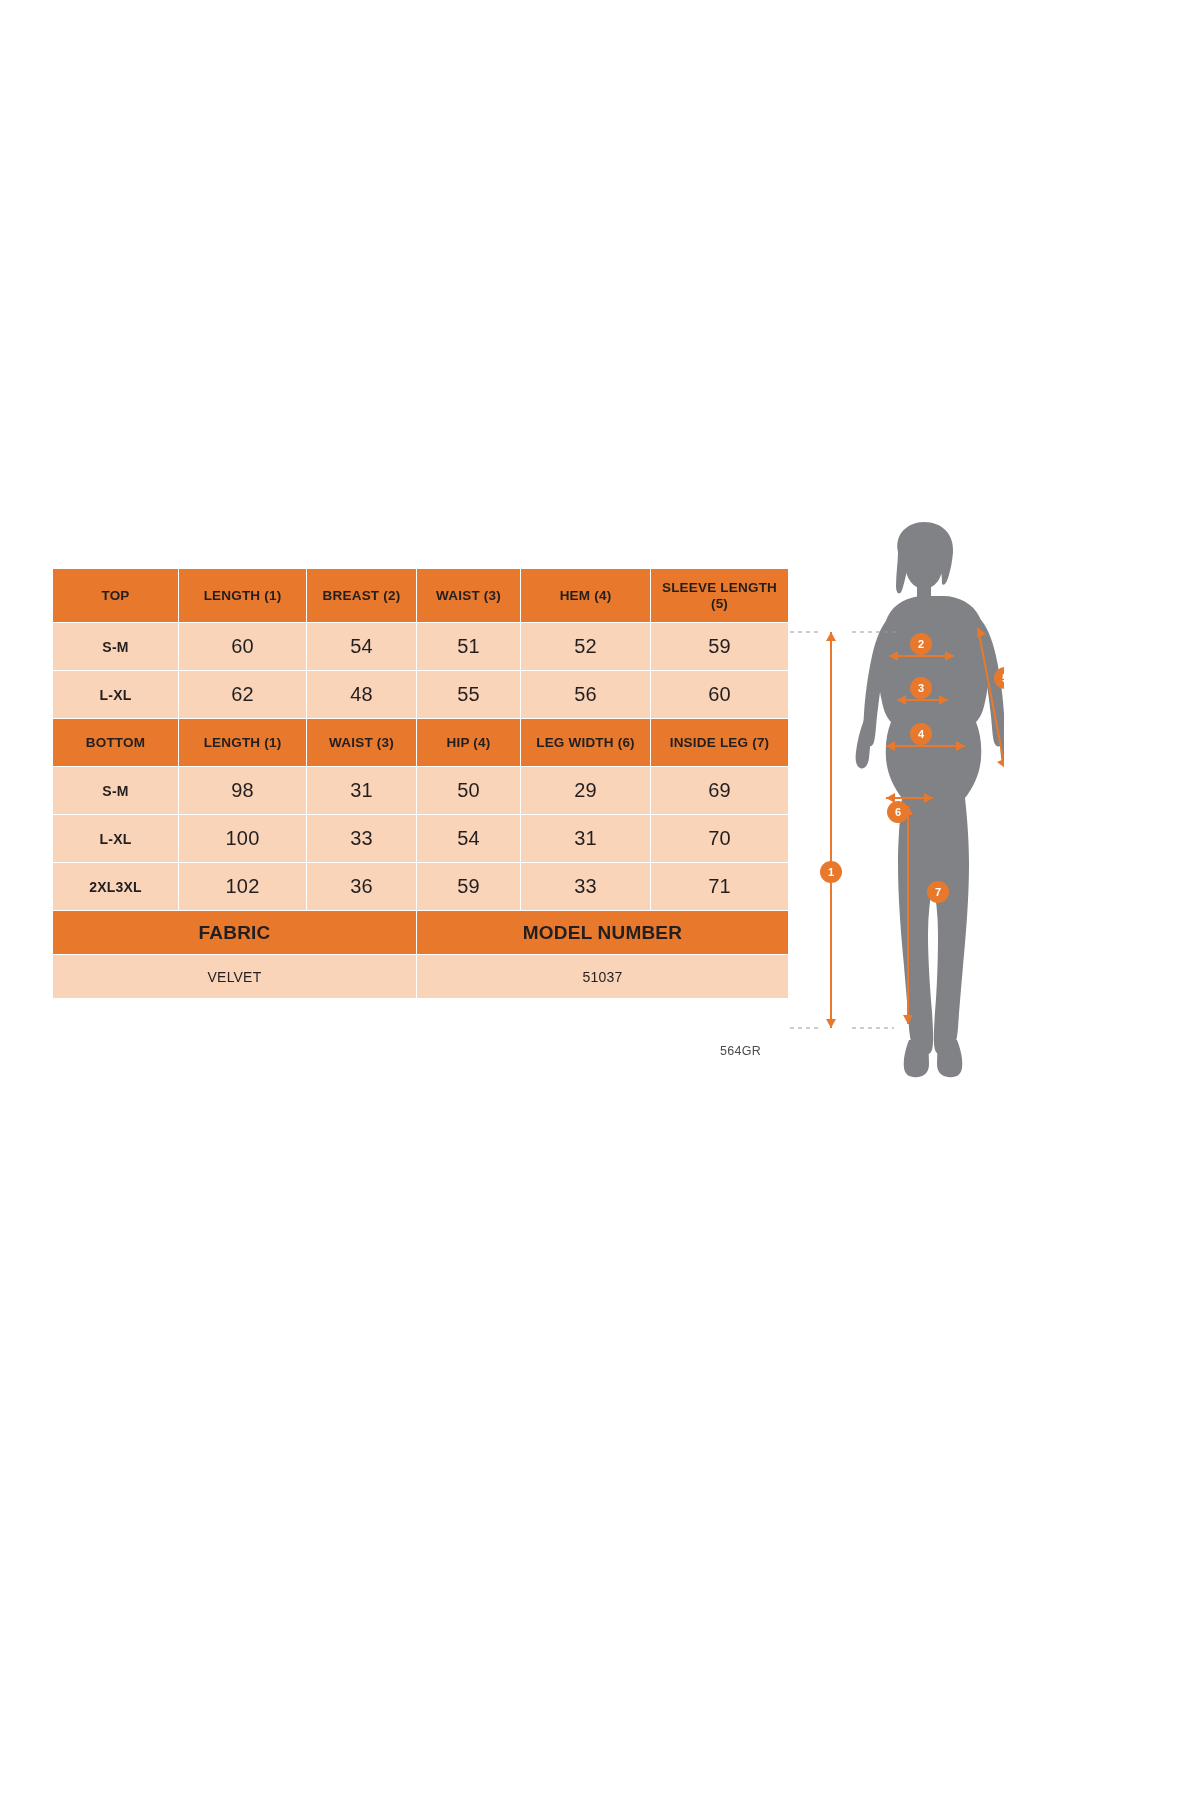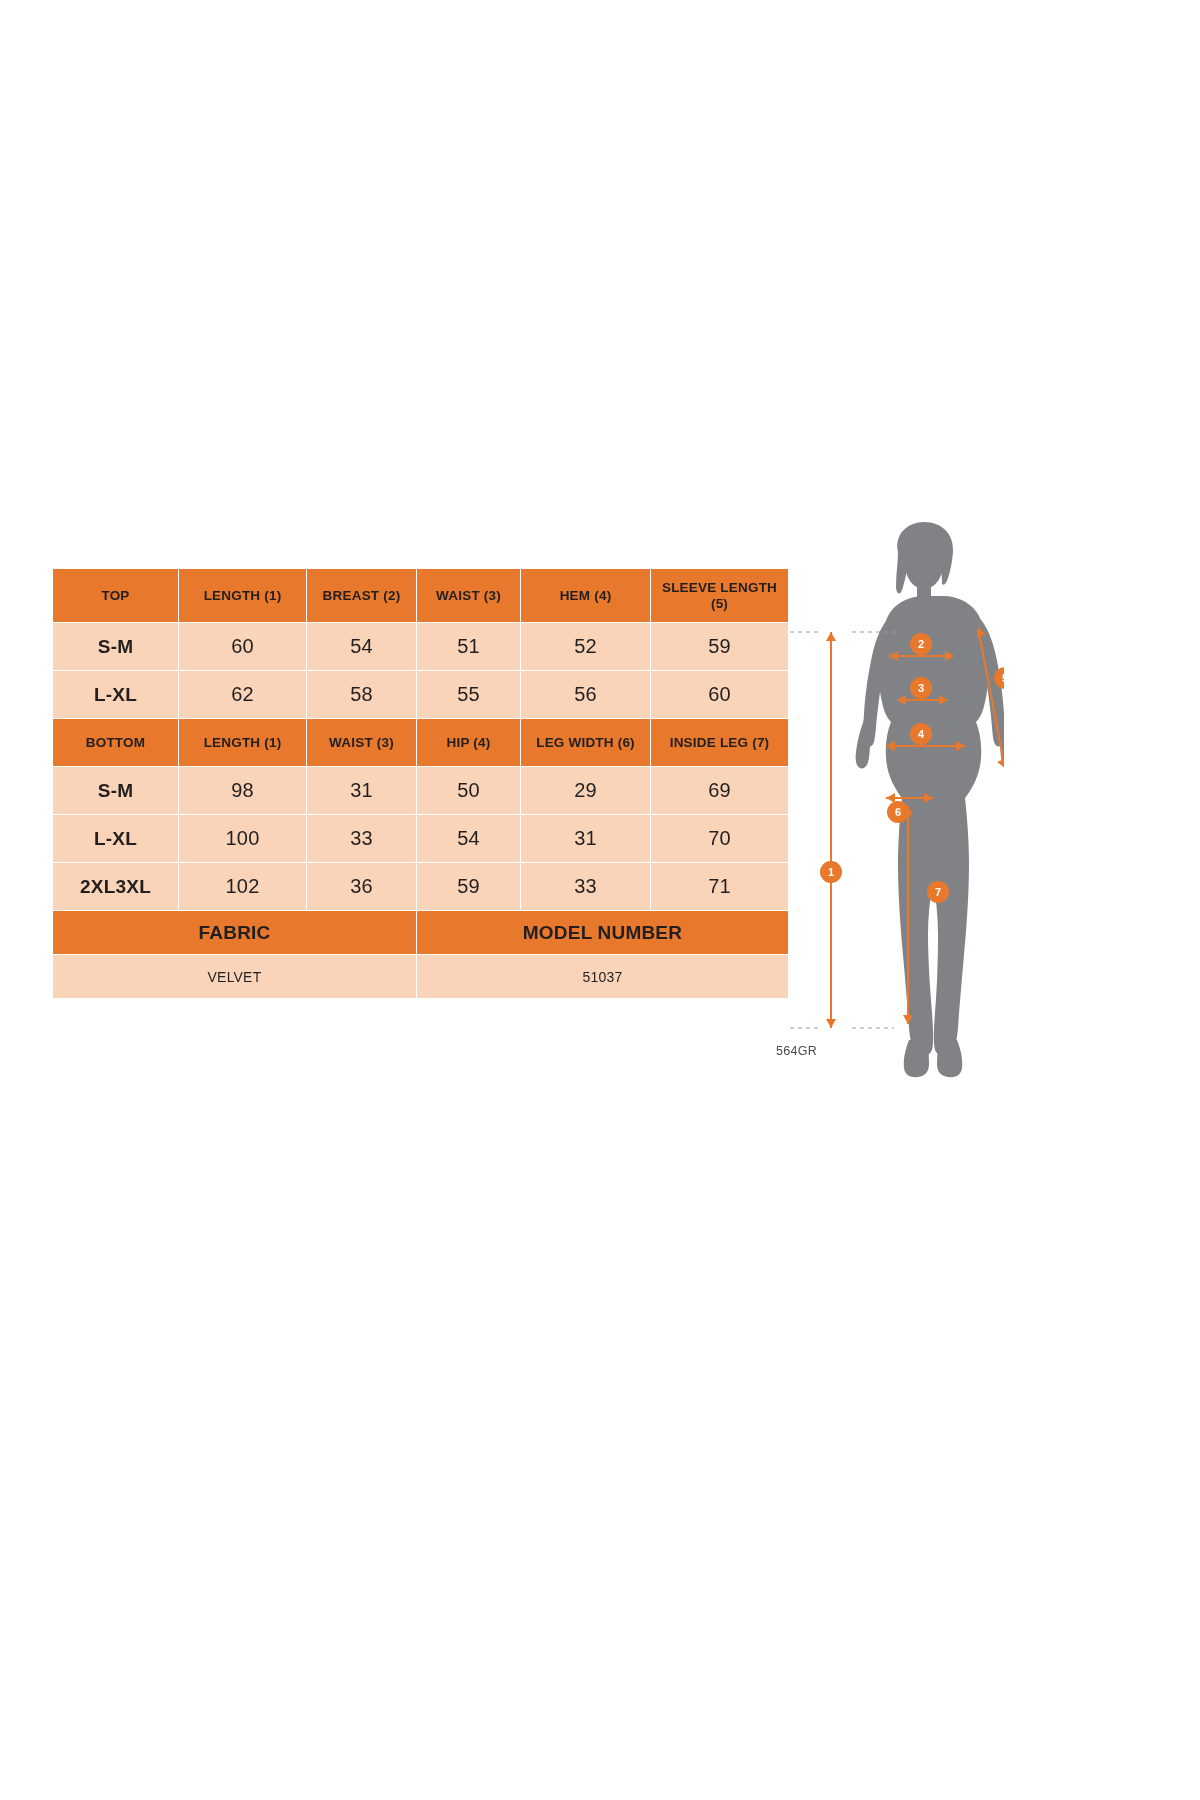--- a/index.html
+++ b/index.html
@@ -44,21 +44,21 @@
     font-size: 13.5px;
     color: #231f20;
     line-height: 1.15;
   }
   tr.header-row td.tall { height: 54px; }
   tr.data-row td {
     background: #f9d4b8;
   }
   tr.data-row td.size-label {
     font-weight: bold;
-    font-size: 19px;
+    font-size: 14px;
   }
   tr.data-row td.value {
     font-weight: normal;
     font-size: 20px;
   }
   td.col-size { width: 126px; }
   td.col-a { width: 128px; }
   td.col-b { width: 110px; }
   td.col-c { width: 104px; }
   td.col-d { width: 130px; }
@@ -70,21 +70,21 @@
     height: 44px;
   }
   tr.footer-values td {
     background: #f9d4b8;
     height: 44px;
     font-size: 14px;
   }
 
   #model-code {
     position: absolute;
-    left: 776px;
+    left: 720px;
     top: 1044px;
     font-size: 12.5px;
     color: #4b4b4b;
     letter-spacing: .3px;
   }
 
   
   #figure-panel {
     position: absolute;
     left: 790px;
@@ -122,21 +122,21 @@
           <td class="col-size size-label">S-M</td>
           <td class="col-a value">60</td>
           <td class="col-b value">54</td>
           <td class="col-c value">51</td>
           <td class="col-d value">52</td>
           <td class="col-e value">59</td>
         </tr>
         <tr class="data-row">
           <td class="col-size size-label">L-XL</td>
           <td class="col-a value">62</td>
-          <td class="col-b value">58</td>
+          <td class="col-b value">48</td>
           <td class="col-c value">55</td>
           <td class="col-d value">56</td>
           <td class="col-e value">60</td>
         </tr>
 
         <tr class="header-row">
           <td class="col-size">BOTTOM</td>
           <td class="col-a">LENGTH (1)</td>
           <td class="col-b">WAIST (3)</td>
           <td class="col-c">HIP (4)</td>

